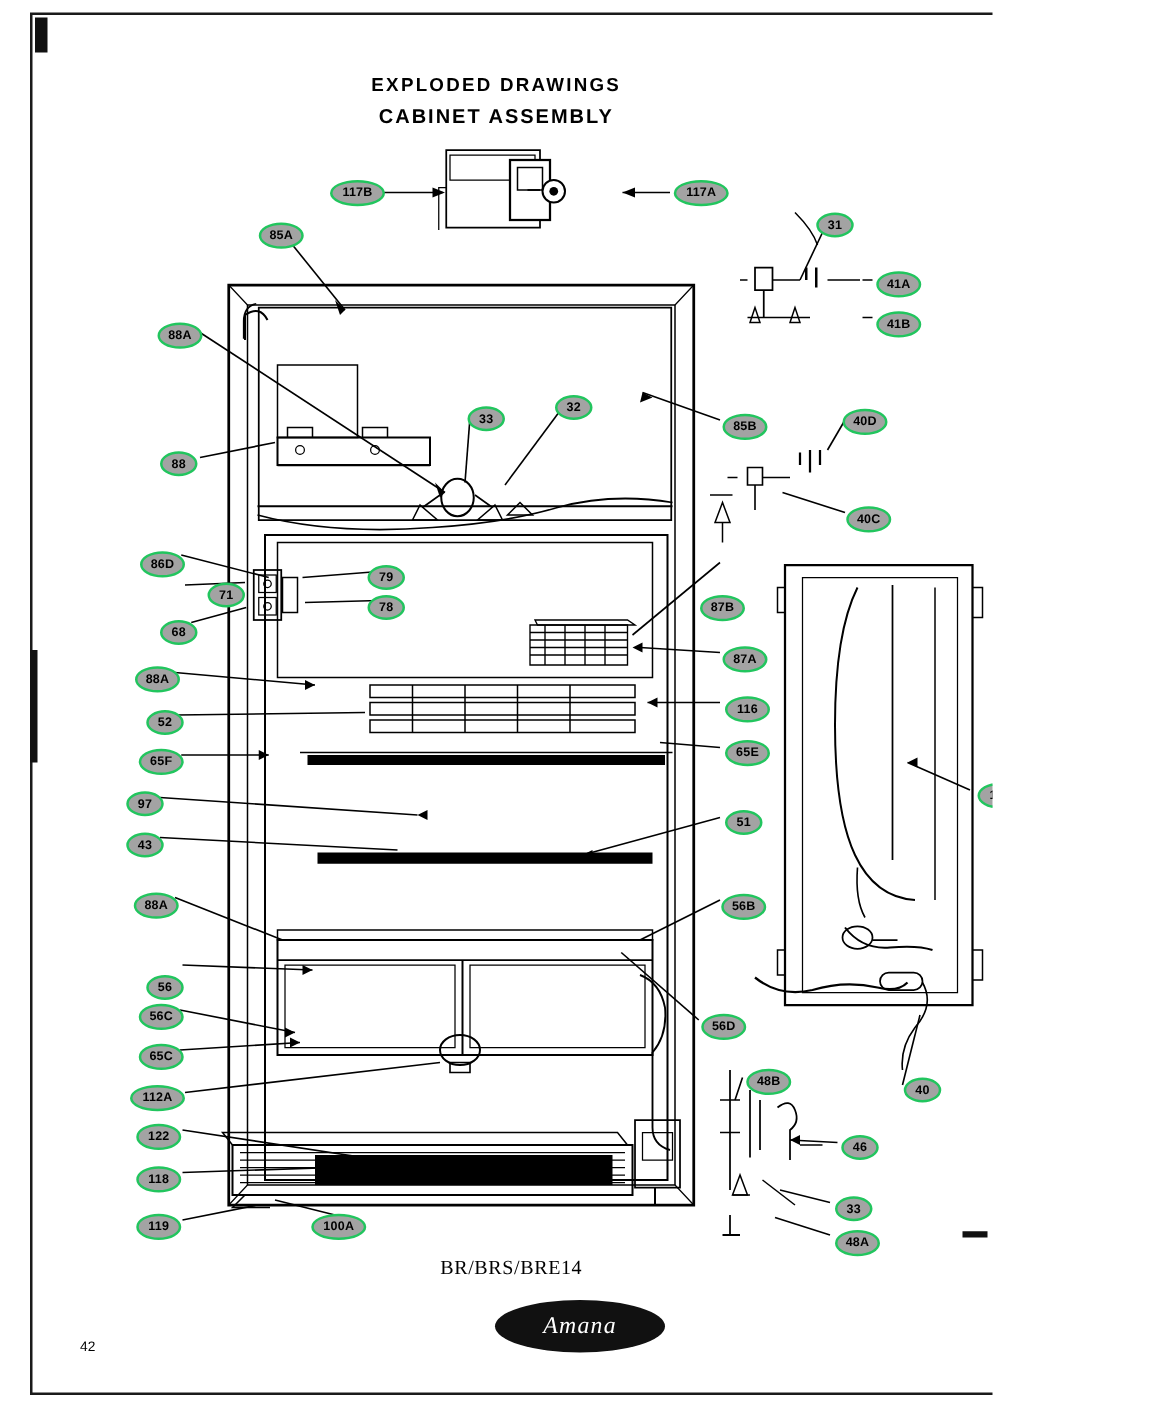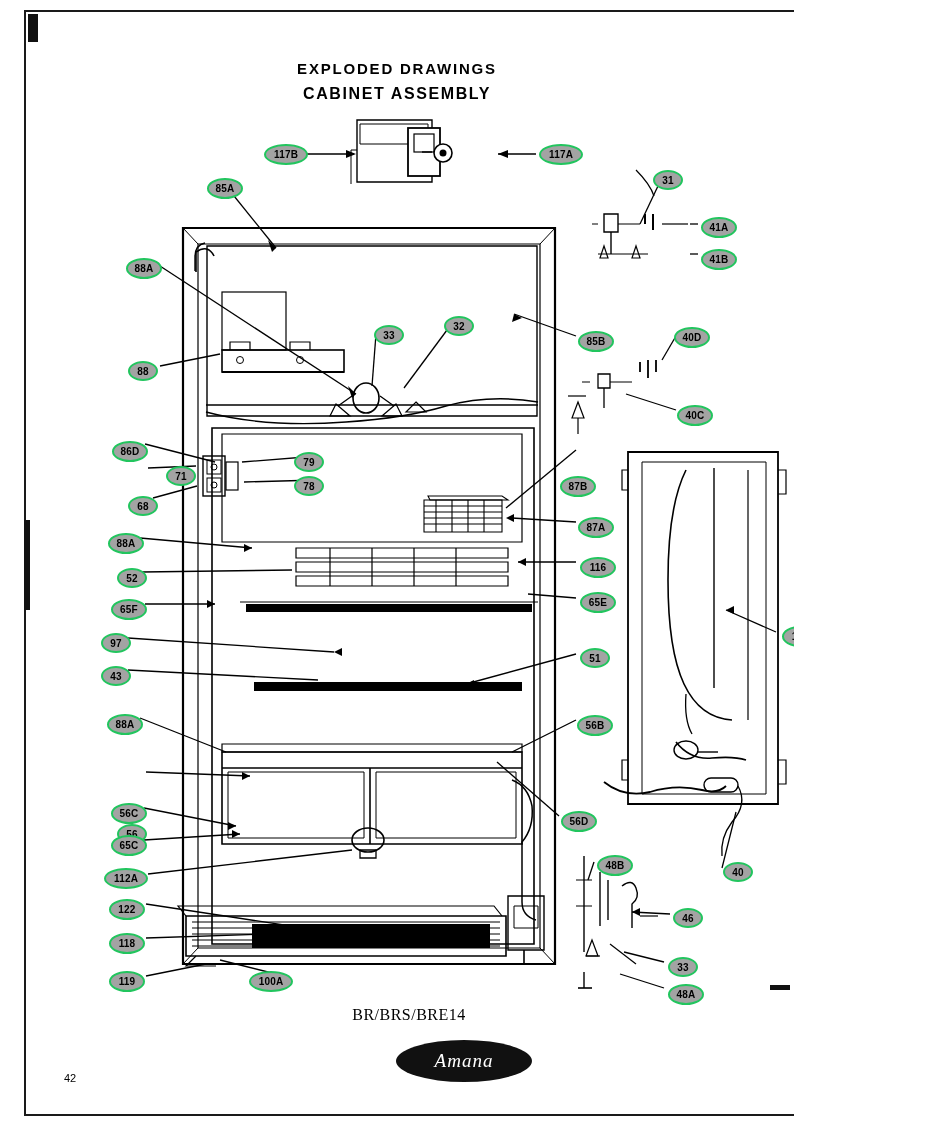--- a/index.html
+++ b/index.html
@@ -380,21 +380,21 @@
   <div class="callout w2" style="left:117px; top:568px;">52</div>
   <div class="callout w3" style="left:580px; top:557px;">116</div>
   <div class="callout w3" style="left:111px; top:599px;">65F</div>
   <div class="callout w3" style="left:580px; top:592px;">65E</div>
   <div class="callout w2" style="left:101px; top:633px;">97</div>
   <div class="callout w2" style="left:580px; top:648px;">51</div>
   <div class="callout w2" style="left:101px; top:666px;">43</div>
   <div class="callout w3" style="left:107px; top:714px;">88A</div>
   <div class="callout w3" style="left:577px; top:715px;">56B</div>
   <div class="callout w3" style="left:782px; top:626px;">117</div>
-  <div class="callout w2" style="left:117px; top:780px;margin-top:44px;">56</div>
+  <div class="callout w2" style="left:117px; top:780px;">56</div>
   <div class="callout w3" style="left:111px; top:803px;">56C</div>
   <div class="callout w3" style="left:561px; top:811px;">56D</div>
   <div class="callout w3" style="left:111px; top:835px;">65C</div>
   <div class="callout w4" style="left:104px; top:868px;">112A</div>
   <div class="callout w3" style="left:597px; top:855px;">48B</div>
   <div class="callout w3" style="left:109px; top:899px;">122</div>
   <div class="callout w2" style="left:723px; top:862px;">40</div>
   <div class="callout w2" style="left:673px; top:908px;">46</div>
   <div class="callout w3" style="left:109px; top:933px;">118</div>
   <div class="callout w4" style="left:249px; top:971px;">100A</div>

